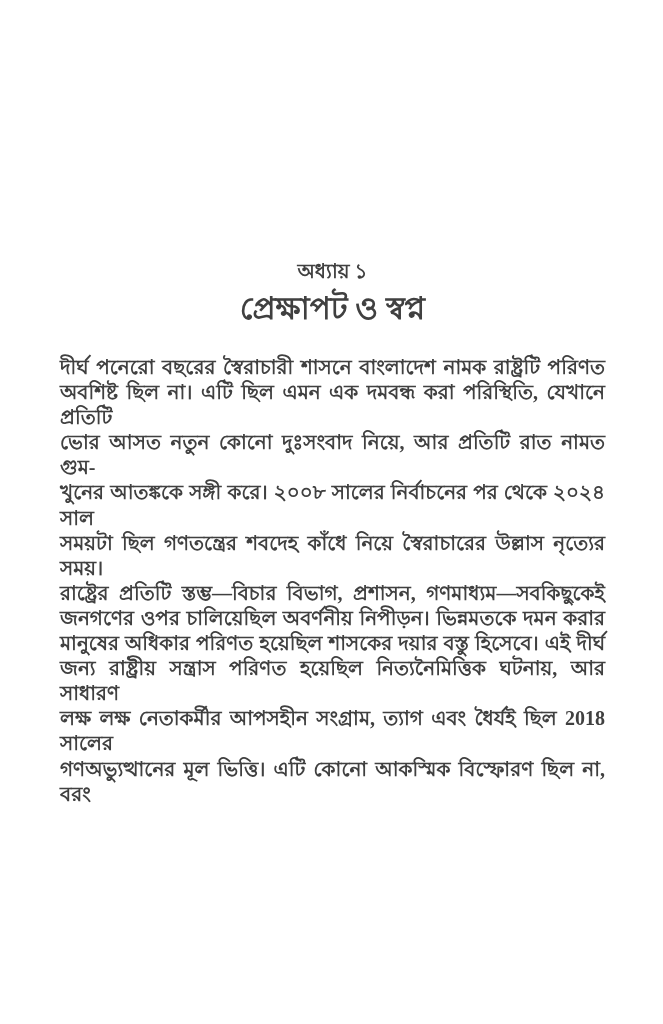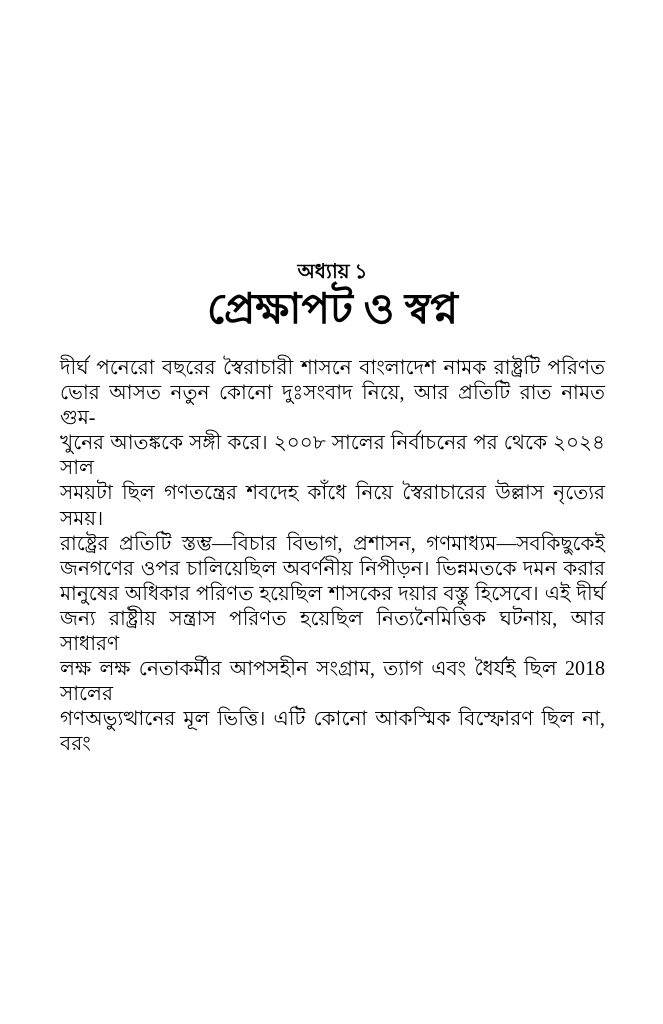--- a/index.html
+++ b/index.html
@@ -6,58 +6,59 @@
     margin: 0;
     padding: 0;
     background: #e8e8e8;
   }
   .page {
     position: relative;
     width: 663px;
     height: 1024px;
     margin: 0 auto;
     background: #ffffff;
-    color: #000000;
+    color: #404040;
     font-family: "Liberation Serif", "DejaVu Serif", serif;
     overflow: hidden;
     box-sizing: border-box;
   }
   .content {
     position: absolute;
     left: 60px;
     width: 545px;
     top: 0;
   }
   .chapter-label {
     margin-top: 258px;
     text-align: center;
     font-size: 20px;
     line-height: 26px;
     font-weight: 600;
   }
   .chapter-title {
     margin-top: 6px;
     text-align: center;
-    font-size: 42px;
+    font-size: 31px;
     line-height: 38px;
     font-weight: 700;
   }
   .body-para {
     margin-top: 27px;
   }
   .tline {
     font-size: 20px;
     line-height: 25.1px;
     white-space: nowrap;
   }
   .jline {
     text-align: justify;
     text-align-last: justify;
     white-space: normal;
     word-spacing: 1px;
+    font-weight: bold;
   }
   .page-footer {
     position: absolute;
     right: 59px;
     top: 934px;
     font-size: 19px;
     line-height: 26px;
     text-align: right;
   }
 </style>
@@ -65,20 +66,21 @@
 <body>
 
 <div class="page">
   <div class="content">
 
     <div class="chapter-label">অধ্যায় ১</div>
     <div class="chapter-title">প্রেক্ষাপট ও স্বপ্ন</div>
 
     <div class="body-para">
       <div class="tline jline">দীর্ঘ পনেরো বছরের স্বৈরাচারী শাসনে বাংলাদেশ নামক রাষ্ট্রটি পরিণত</div>
+      <div class="tline jline">অবশিষ্ট ছিল না। এটি ছিল এমন এক দমবন্ধ করা পরিস্থিতি, যেখানে প্রতিটি</div>
       <div class="tline jline">ভোর আসত নতুন কোনো দুঃসংবাদ নিয়ে, আর প্রতিটি রাত নামত গুম-</div>
       <div class="tline jline">খুনের আতঙ্ককে সঙ্গী করে। ২০০৮ সালের নির্বাচনের পর থেকে ২০২৪ সাল</div>
       <div class="tline jline">সময়টা ছিল গণতন্ত্রের শবদেহ কাঁধে নিয়ে স্বৈরাচারের উল্লাস নৃত্যের সময়।</div>
       <div class="tline jline">রাষ্ট্রের প্রতিটি স্তম্ভ—বিচার বিভাগ, প্রশাসন, গণমাধ্যম—সবকিছুকেই</div>
       <div class="tline jline">জনগণের ওপর চালিয়েছিল অবর্ণনীয় নিপীড়ন। ভিন্নমতকে দমন করার</div>
       <div class="tline jline">মানুষের অধিকার পরিণত হয়েছিল শাসকের দয়ার বস্তু হিসেবে। এই দীর্ঘ</div>
       <div class="tline jline">জন্য রাষ্ট্রীয় সন্ত্রাস পরিণত হয়েছিল নিত্যনৈমিত্তিক ঘটনায়, আর সাধারণ</div>
       <div class="tline jline">লক্ষ লক্ষ নেতাকর্মীর আপসহীন সংগ্রাম, ত্যাগ এবং ধৈর্যই ছিল 2018 সালের</div>
       <div class="tline jline">গণঅভ্যুত্থানের মূল ভিত্তি। এটি কোনো আকস্মিক বিস্ফোরণ ছিল না, বরং</div>
 

